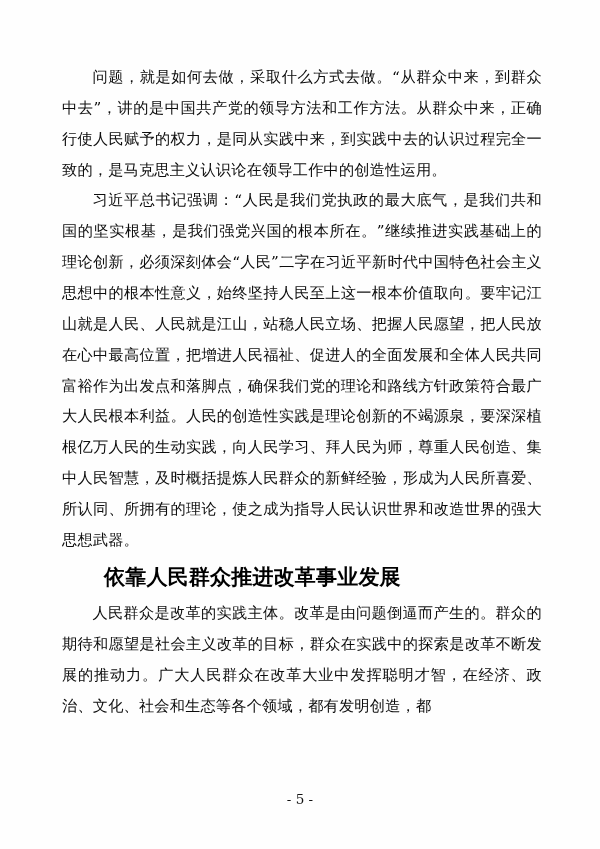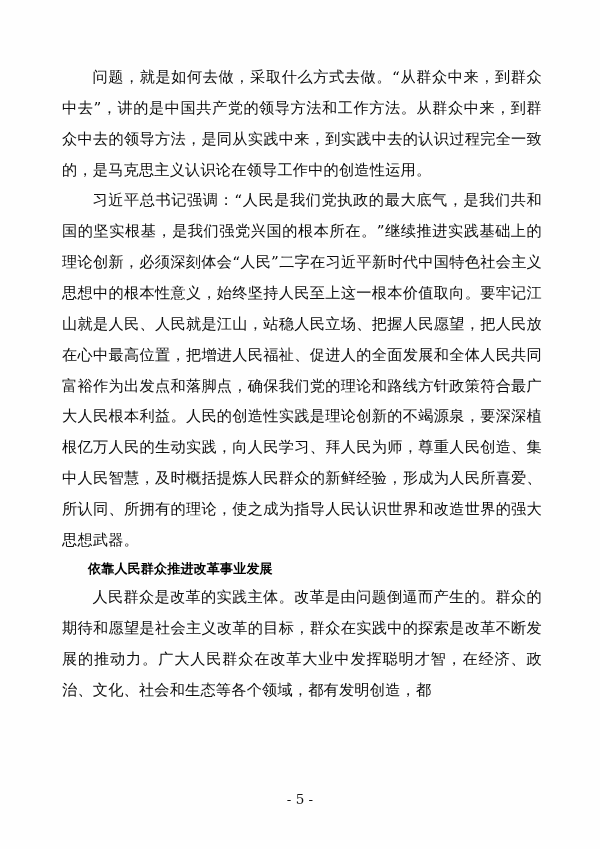--- a/index.html
+++ b/index.html
@@ -29,21 +29,21 @@
     text-align: justify;
     text-justify: inter-ideograph;
     margin: 0;
     letter-spacing: 0.2px;
     font-family: "DejaVu Serif", serif;
   }
   .indent {
     text-indent: 2em;
   }
   .heading {
-    font-size: 13px;
+    font-size: 21px;
     line-height: 2.03;
     color: #000000;
     font-weight: bold;
     margin: 0;
     text-indent: 2em;
     letter-spacing: 0.2px;
     font-family: "DejaVu Serif", serif;
   }
   .footer {
     position: absolute;
@@ -54,19 +54,19 @@
     font-size: 13.5px;
     color: #111111;
     font-family: "DejaVu Serif", serif;
   }
 </style>
 </head>
 <body>
 
 <div class="page">
   <div class="content">
-    <p class="para indent">问题，就是如何去做，采取什么方式去做。“从群众中来，到群众中去”，讲的是中国共产党的领导方法和工作方法。从群众中来，到群众中去的领导方法，是同从实践中来，到实践中去的认识过程完全一致的，是马克思主义认识论在领导工作中的创造性运用。</p>
+    <p class="para indent">问题，就是如何去做，采取什么方式去做。“从群众中来，到群众中去”，讲的是中国共产党的领导方法和工作方法。从群众中来，正确行使人民赋予的权力，是同从实践中来，到实践中去的认识过程完全一致的，是马克思主义认识论在领导工作中的创造性运用。</p>
     <p class="para indent">习近平总书记强调：“人民是我们党执政的最大底气，是我们共和国的坚实根基，是我们强党兴国的根本所在。”继续推进实践基础上的理论创新，必须深刻体会“人民”二字在习近平新时代中国特色社会主义思想中的根本性意义，始终坚持人民至上这一根本价值取向。要牢记江山就是人民、人民就是江山，站稳人民立场、把握人民愿望，把人民放在心中最高位置，把增进人民福祉、促进人的全面发展和全体人民共同富裕作为出发点和落脚点，确保我们党的理论和路线方针政策符合最广大人民根本利益。人民的创造性实践是理论创新的不竭源泉，要深深植根亿万人民的生动实践，向人民学习、拜人民为师，尊重人民创造、集中人民智慧，及时概括提炼人民群众的新鲜经验，形成为人民所喜爱、所认同、所拥有的理论，使之成为指导人民认识世界和改造世界的强大思想武器。</p>
     <p class="heading">依靠人民群众推进改革事业发展</p>
     <p class="para indent">人民群众是改革的实践主体。改革是由问题倒逼而产生的。群众的期待和愿望是社会主义改革的目标，群众在实践中的探索是改革不断发展的推动力。广大人民群众在改革大业中发挥聪明才智，在经济、政治、文化、社会和生态等各个领域，都有发明创造，都</p>
   </div>
   <div class="footer">- 5 -</div>
 </div>
 
 </body></html>

